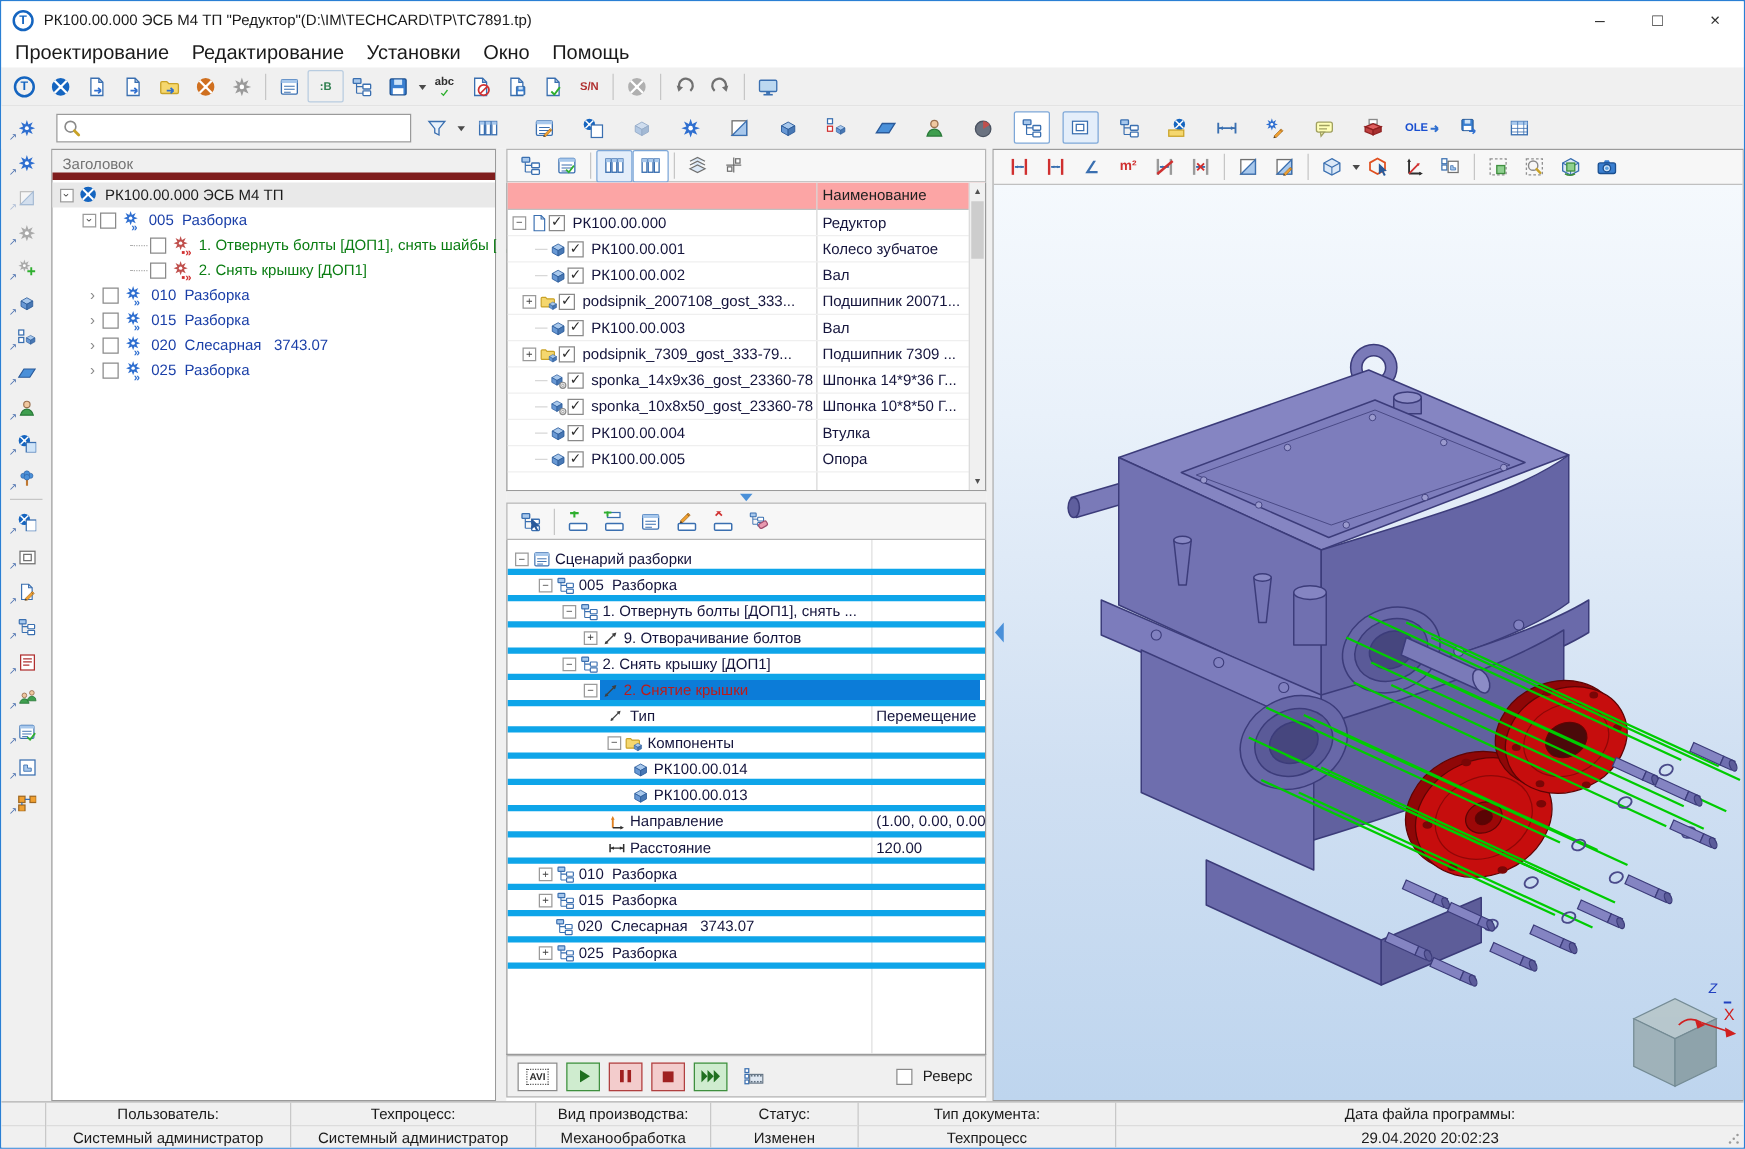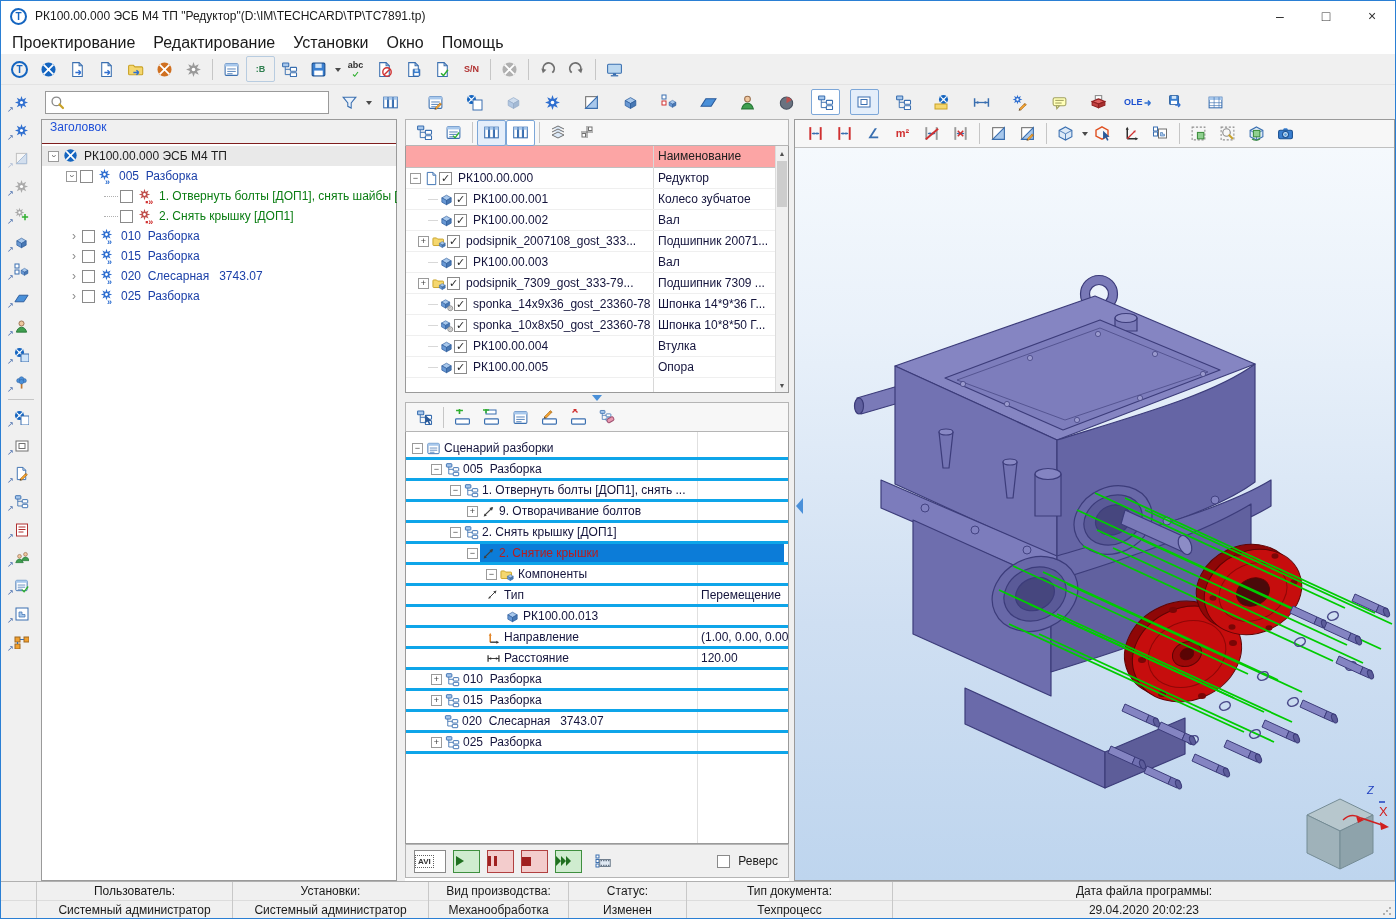--- a/index.html
+++ b/index.html
@@ -37,21 +37,21 @@
   .sbtn .jump{position:absolute;left:1px;bottom:2px;font-size:8px;color:#4a6fae;line-height:1}
   .hsep{width:26px;height:1px;background:#c6c6c6;margin:3px 0;flex:none}
   
   .panel{background:#fff;border:1px solid #9a9a9a}
   .leftpanel{left:40px;top:118px;width:356px;height:762px}
   .centerpanel{left:404px;top:118px;width:384px;height:762px;border:none}
   .rightpanel{left:793px;top:118px;width:601px;height:762px}
   .gapv1{left:396px;top:118px;width:8px;height:762px;background:#f0f0f0}
   .gapv2{left:788px;top:118px;width:5px;height:762px;background:#f0f0f0}
   
-  .treeheader{height:24px;background:#f0f0f0;border-bottom:1px solid #7f1d1d;display:flex;align-items:flex-start;padding-left:8px;color:#1d4ed8}
+  .treeheader{height:24px;background:#f0f0f0;border-bottom:6px solid #7f1d1d;display:flex;align-items:flex-end;padding-left:8px;color:#737373}
   .ltree{padding-top:2px}
   .trow{height:20px;display:flex;align-items:center;white-space:pre;padding-left:6px}
   .trow.rootsel{background:#e9e9e9}
   .chev{width:16px;flex:none;color:#5a5a5a;font-size:12px;text-align:center}
   .chev.exp::after{content:"›";display:inline-block;transform:rotate(90deg)}
   .chev.col::after{content:"›";display:inline-block;color:#8a8a8a}
   .chk{width:13px;height:13px;border:1px solid #8a8a8a;background:#fff;flex:none;display:inline-flex;align-items:center;justify-content:center;margin-right:4px}
   .chk.on::after{content:"✓";font-size:11px;color:#2a2a2a;line-height:1}
   .ic{position:relative;width:18px;height:16px;flex:none;margin-right:4px}
   .ic svg{position:absolute;top:0;left:1px}
@@ -76,30 +76,30 @@
   .vsb{position:absolute;right:0;top:0;bottom:0;width:13px;background:#f0f0f0;border-left:1px solid #dcdcdc}
   .vsb .ar{height:14px;display:flex;align-items:center;justify-content:center;font-size:7px;color:#505050}
   .vsb .thumb{position:absolute;left:1px;right:1px;top:15px;height:46px;background:#cdcdcd}
   .vsb .ar.dn{position:absolute;bottom:0;left:0;right:0}
   
   .hsplit{position:absolute;top:274px;left:0;width:384px;height:9px;background:#f0f0f0;display:flex;align-items:center;justify-content:center}
   .tri-dn{width:0;height:0;border:5px solid transparent;border-top:6px solid #4a90d9;margin-top:5px}
   
   .scentb{position:absolute;top:283px;left:0;width:384px;height:30px;background:#f7f7f7;border:1px solid #b5b5b5;display:flex;align-items:center;padding-left:4px}
   .scentree{position:absolute;top:313px;left:0;width:384px;height:412px;background:#fff;border:1px solid #9a9a9a;border-top:none;padding-top:7px;overflow:hidden}
-  .srow{height:21px;display:flex;align-items:center;position:relative;border-bottom:3px solid #0ea5e9;white-space:pre}
+  .srow{height:21px;display:flex;align-items:center;position:relative;border-bottom:5px solid #0ea5e9;white-space:pre}
   .srow .lbl{color:#14143c;position:relative;z-index:1}
   .srow .val{position:absolute;left:295px;color:#14143c;z-index:1}
   .srow .hl{position:absolute;left:74px;right:4px;top:0;bottom:0;background:#0c7cd8}
   .srow.sel .lbl{color:#b91c1c}
   .scoldiv{position:absolute;left:291px;top:0;bottom:0;width:1px;background:#e0e0e0}
   .ind0{padding-left:6px}.ind1{padding-left:25px}.ind2{padding-left:44px}.ind3{padding-left:61px}.ind4{padding-left:80px}.ind5{padding-left:99px}
   
   .playbar{position:absolute;top:725px;left:0;width:384px;height:34px;background:#f0f0f0;border:1px solid #b5b5b5;display:flex;align-items:center;padding-left:8px}
-  .pbtn{width:27px;height:23px;border:1px solid #8a8a8a;background:#fff;display:inline-flex;align-items:center;justify-content:flex-start;margin-right:7px;flex:none}
+  .pbtn{width:27px;height:23px;border:1px solid #8a8a8a;background:#fff;display:inline-flex;align-items:center;justify-content:center;margin-right:7px;flex:none}
   .pbtn.green{background:#cfeccf;border-color:#3f8f3f}
   .pbtn.red{background:#f3cccc;border-color:#b04040}
   .avibox{font-size:8px;font-weight:bold;color:#303030;border:1px dotted #606060;padding:1px 2px}
   .revwrap{margin-left:auto;margin-right:10px;display:flex;align-items:center;gap:4px}
   
   .viewtb{height:28px;background:#f7f7f7;border-bottom:1px solid #c0c0c0;display:flex;align-items:center;padding-left:6px}
   .vport{position:absolute;top:28px;left:0;width:599px;height:732px;background:linear-gradient(180deg,#f5f9fd 0%,#e9f1fa 25%,#cfdff2 65%,#bed5ee 100%);overflow:hidden}
   
   .statusbar{left:0;top:880px;width:1394px;height:38px;border-top:1px solid #b0b0b0;background:#f0f0f0;display:flex}
   .scell{border-right:1px solid #c8c8c8;display:flex;flex-direction:column}
@@ -1031,32 +1031,38 @@
     </div>
     <div class="srow ind3 sel">
       <span class="hl"></span>
       <span class="exp minus"></span>
       <svg class="i14" style="position:relative;z-index:1">
           <use href="#s-move" width="15" height="15"></use>
         </svg>
       <span class="lbl" style="margin-left:3px">2. Снятие крышки</span>
     </div>
     <div class="srow ind4">
-      <span class="exp minus"></span>
-      <svg class="i14">
-          <use href="#s-folderpart" width="15" height="15"></use>
-        </svg>
-      <span class="lbl" style="margin-left:3px">Компоненты</span>
-    </div>
-    <div class="srow ind4">
       <svg class="i14">
           <use href="#s-move" width="13" height="13"></use>
         </svg>
       <span class="lbl" style="margin-left:3px">Тип</span>
       <span class="val">Перемещение</span>
+    </div>
+    <div class="srow ind4">
+      <span class="exp minus"></span>
+      <svg class="i14">
+          <use href="#s-folderpart" width="15" height="15"></use>
+        </svg>
+      <span class="lbl" style="margin-left:3px">Компоненты</span>
+    </div>
+    <div class="srow ind5">
+      <svg class="i14">
+          <use href="#s-part" width="15" height="15"></use>
+        </svg>
+      <span class="lbl" style="margin-left:3px">РК100.00.014</span>
     </div>
     <div class="srow ind5">
       <svg class="i14">
           <use href="#s-part" width="15" height="15"></use>
         </svg>
       <span class="lbl" style="margin-left:3px">РК100.00.013</span>
     </div>
     <div class="srow ind4">
       <svg class="i14">
           <use href="#s-dir" width="15" height="15"></use>
@@ -1416,21 +1422,21 @@
 <div class="abs statusbar">
   <div class="scell" style="width:36px">
       <div class="l"></div>
       <div class="v"></div>
     </div>
   <div class="scell" style="width:196px">
     <div class="l">Пользователь:</div>
       <div class="v">Системный администратор</div>
   </div>
   <div class="scell" style="width:196px">
-    <div class="l">Установки:</div>
+    <div class="l">Техпроцесс:</div>
       <div class="v">Системный администратор</div>
   </div>
   <div class="scell" style="width:140px">
     <div class="l">Вид производства:</div>
       <div class="v">Механообработка</div>
   </div>
   <div class="scell" style="width:118px">
     <div class="l">Статус:</div>
       <div class="v">Изменен</div>
   </div>

